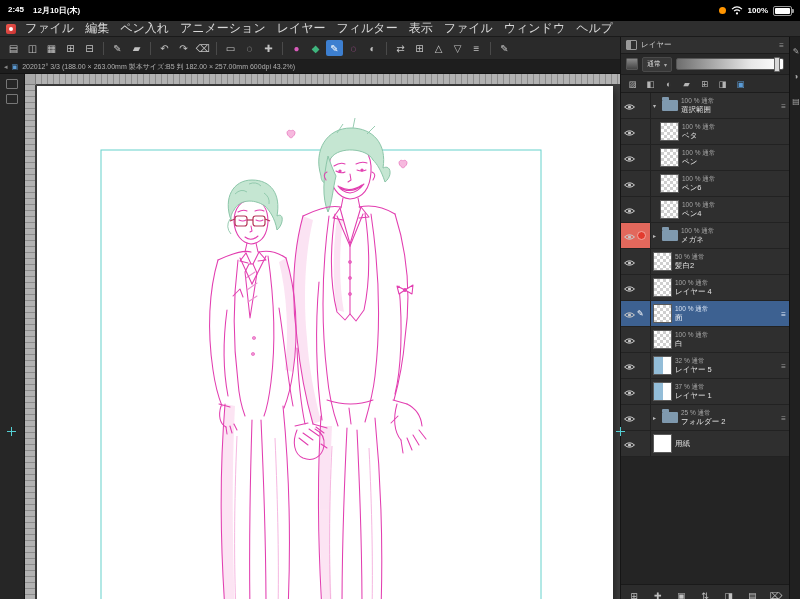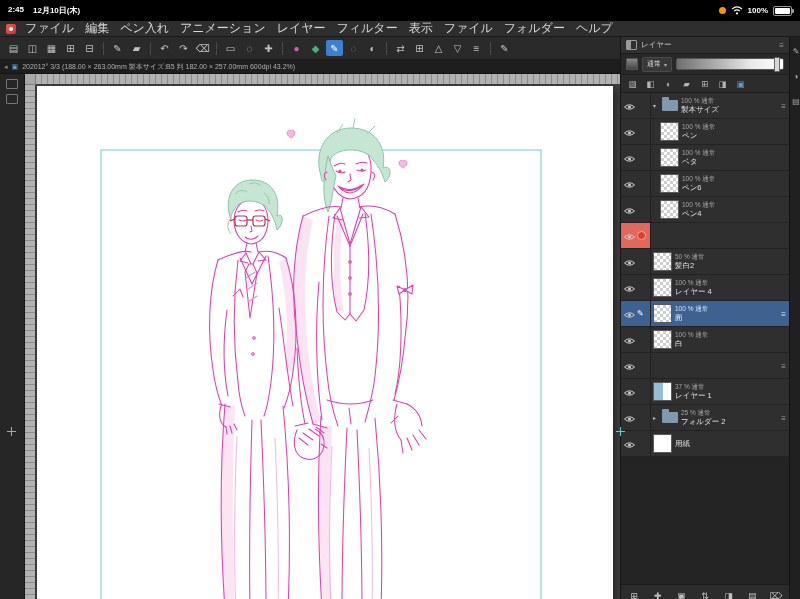--- a/index.html
+++ b/index.html
@@ -154,21 +154,21 @@
     <span class="applogo"></span>
     <nav id="menus" style="display:flex;">
         <span class="menu-item">ファイル</span>
         <span class="menu-item">編集</span>
         <span class="menu-item">ペン入れ</span>
         <span class="menu-item">アニメーション</span>
         <span class="menu-item">レイヤー</span>
         <span class="menu-item">フィルター</span>
         <span class="menu-item">表示</span>
         <span class="menu-item">ファイル</span>
-        <span class="menu-item">フォルダー</span>
+        <span class="menu-item">ウィンドウ</span>
         <span class="menu-item">ヘルプ</span>
       </nav>
   </div>
 
   <div class="mainrow">
     <div class="leftcol">
 
       <div class="toolbar" id="toolbar">
           <span class="ticon">▤</span>
           <span class="ticon">◫</span>
@@ -412,93 +412,101 @@
               <span class="eyebtn"><svg width="11" height="8" viewBox="0 0 11 8">
                   <path d="M0.5 4 Q5.5 -0.5 10.5 4 Q5.5 8.5 0.5 4 Z" fill="none" stroke="#c8c8c8"></path>
                   <circle cx="5.5" cy="4" r="1.6" fill="#c8c8c8"></circle>
                 </svg></span>
             </span>
             <div class="lbody">
               <span class="arr">▾</span>
               <span class="fthumb"></span>
               <div class="ltxt">
                 <div class="lmeta">100 % 通常</div>
-                <div class="lname">製本サイズ</div>
+                <div class="lname">選択範囲</div>
               </div>
             </div>
             <span class="handle">≡</span>
           </div>
           <div class="lrow">
             <span class="gut">
               <span class="eyebtn"><svg width="11" height="8" viewBox="0 0 11 8">
                   <path d="M0.5 4 Q5.5 -0.5 10.5 4 Q5.5 8.5 0.5 4 Z" fill="none" stroke="#c8c8c8"></path>
                   <circle cx="5.5" cy="4" r="1.6" fill="#c8c8c8"></circle>
                 </svg></span>
             </span>
             <div class="lbody ind">
               <span class="thumb checker"></span>
               <div class="ltxt">
                 <div class="lmeta">100 % 通常</div>
+                <div class="lname">ベタ</div>
+              </div>
+            </div>
+          </div>
+          <div class="lrow">
+            <span class="gut">
+              <span class="eyebtn"><svg width="11" height="8" viewBox="0 0 11 8">
+                  <path d="M0.5 4 Q5.5 -0.5 10.5 4 Q5.5 8.5 0.5 4 Z" fill="none" stroke="#c8c8c8"></path>
+                  <circle cx="5.5" cy="4" r="1.6" fill="#c8c8c8"></circle>
+                </svg></span>
+            </span>
+            <div class="lbody ind">
+              <span class="thumb checker"></span>
+              <div class="ltxt">
+                <div class="lmeta">100 % 通常</div>
                 <div class="lname">ペン</div>
               </div>
             </div>
           </div>
           <div class="lrow">
             <span class="gut">
               <span class="eyebtn"><svg width="11" height="8" viewBox="0 0 11 8">
                   <path d="M0.5 4 Q5.5 -0.5 10.5 4 Q5.5 8.5 0.5 4 Z" fill="none" stroke="#c8c8c8"></path>
                   <circle cx="5.5" cy="4" r="1.6" fill="#c8c8c8"></circle>
                 </svg></span>
             </span>
             <div class="lbody ind">
               <span class="thumb checker"></span>
               <div class="ltxt">
                 <div class="lmeta">100 % 通常</div>
-                <div class="lname">ベタ</div>
+                <div class="lname">ペン6</div>
               </div>
             </div>
           </div>
           <div class="lrow">
             <span class="gut">
               <span class="eyebtn"><svg width="11" height="8" viewBox="0 0 11 8">
                   <path d="M0.5 4 Q5.5 -0.5 10.5 4 Q5.5 8.5 0.5 4 Z" fill="none" stroke="#c8c8c8"></path>
                   <circle cx="5.5" cy="4" r="1.6" fill="#c8c8c8"></circle>
                 </svg></span>
             </span>
             <div class="lbody ind">
               <span class="thumb checker"></span>
               <div class="ltxt">
                 <div class="lmeta">100 % 通常</div>
-                <div class="lname">ペン6</div>
-              </div>
-            </div>
-          </div>
-          <div class="lrow">
-            <span class="gut">
-              <span class="eyebtn"><svg width="11" height="8" viewBox="0 0 11 8">
-                  <path d="M0.5 4 Q5.5 -0.5 10.5 4 Q5.5 8.5 0.5 4 Z" fill="none" stroke="#c8c8c8"></path>
-                  <circle cx="5.5" cy="4" r="1.6" fill="#c8c8c8"></circle>
-                </svg></span>
-            </span>
-            <div class="lbody ind">
-              <span class="thumb checker"></span>
-              <div class="ltxt">
-                <div class="lmeta">100 % 通常</div>
                 <div class="lname">ペン4</div>
               </div>
             </div>
           </div>
           <div class="lrow red">
             <span class="gut">
               <span class="eyebtn"><svg width="11" height="8" viewBox="0 0 11 8">
                   <path d="M0.5 4 Q5.5 -0.5 10.5 4 Q5.5 8.5 0.5 4 Z" fill="none" stroke="#c8c8c8"></path>
                   <circle cx="5.5" cy="4" r="1.6" fill="#c8c8c8"></circle>
                 </svg></span>
               <span class="reddot"></span>
             </span>
+            <div class="lbody">
+              <span class="arr">▸</span>
+              <span class="fthumb"></span>
+              <div class="ltxt">
+                <div class="lmeta">100 % 通常</div>
+                <div class="lname">メガネ</div>
+              </div>
+            </div>
           </div>
           <div class="lrow">
             <span class="gut">
               <span class="eyebtn"><svg width="11" height="8" viewBox="0 0 11 8">
                   <path d="M0.5 4 Q5.5 -0.5 10.5 4 Q5.5 8.5 0.5 4 Z" fill="none" stroke="#c8c8c8"></path>
                   <circle cx="5.5" cy="4" r="1.6" fill="#c8c8c8"></circle>
                 </svg></span>
             </span>
             <div class="lbody">
               <span class="thumb checker"></span>
@@ -555,20 +563,27 @@
               </div>
             </div>
           </div>
           <div class="lrow">
             <span class="gut">
               <span class="eyebtn"><svg width="11" height="8" viewBox="0 0 11 8">
                   <path d="M0.5 4 Q5.5 -0.5 10.5 4 Q5.5 8.5 0.5 4 Z" fill="none" stroke="#c8c8c8"></path>
                   <circle cx="5.5" cy="4" r="1.6" fill="#c8c8c8"></circle>
                 </svg></span>
             </span>
+            <div class="lbody">
+              <span class="thumb blue"></span>
+              <div class="ltxt">
+                <div class="lmeta">32 % 通常</div>
+                <div class="lname">レイヤー 5</div>
+              </div>
+            </div>
             <span class="handle">≡</span>
           </div>
           <div class="lrow">
             <span class="gut">
               <span class="eyebtn"><svg width="11" height="8" viewBox="0 0 11 8">
                   <path d="M0.5 4 Q5.5 -0.5 10.5 4 Q5.5 8.5 0.5 4 Z" fill="none" stroke="#c8c8c8"></path>
                   <circle cx="5.5" cy="4" r="1.6" fill="#c8c8c8"></circle>
                 </svg></span>
             </span>
             <div class="lbody">

